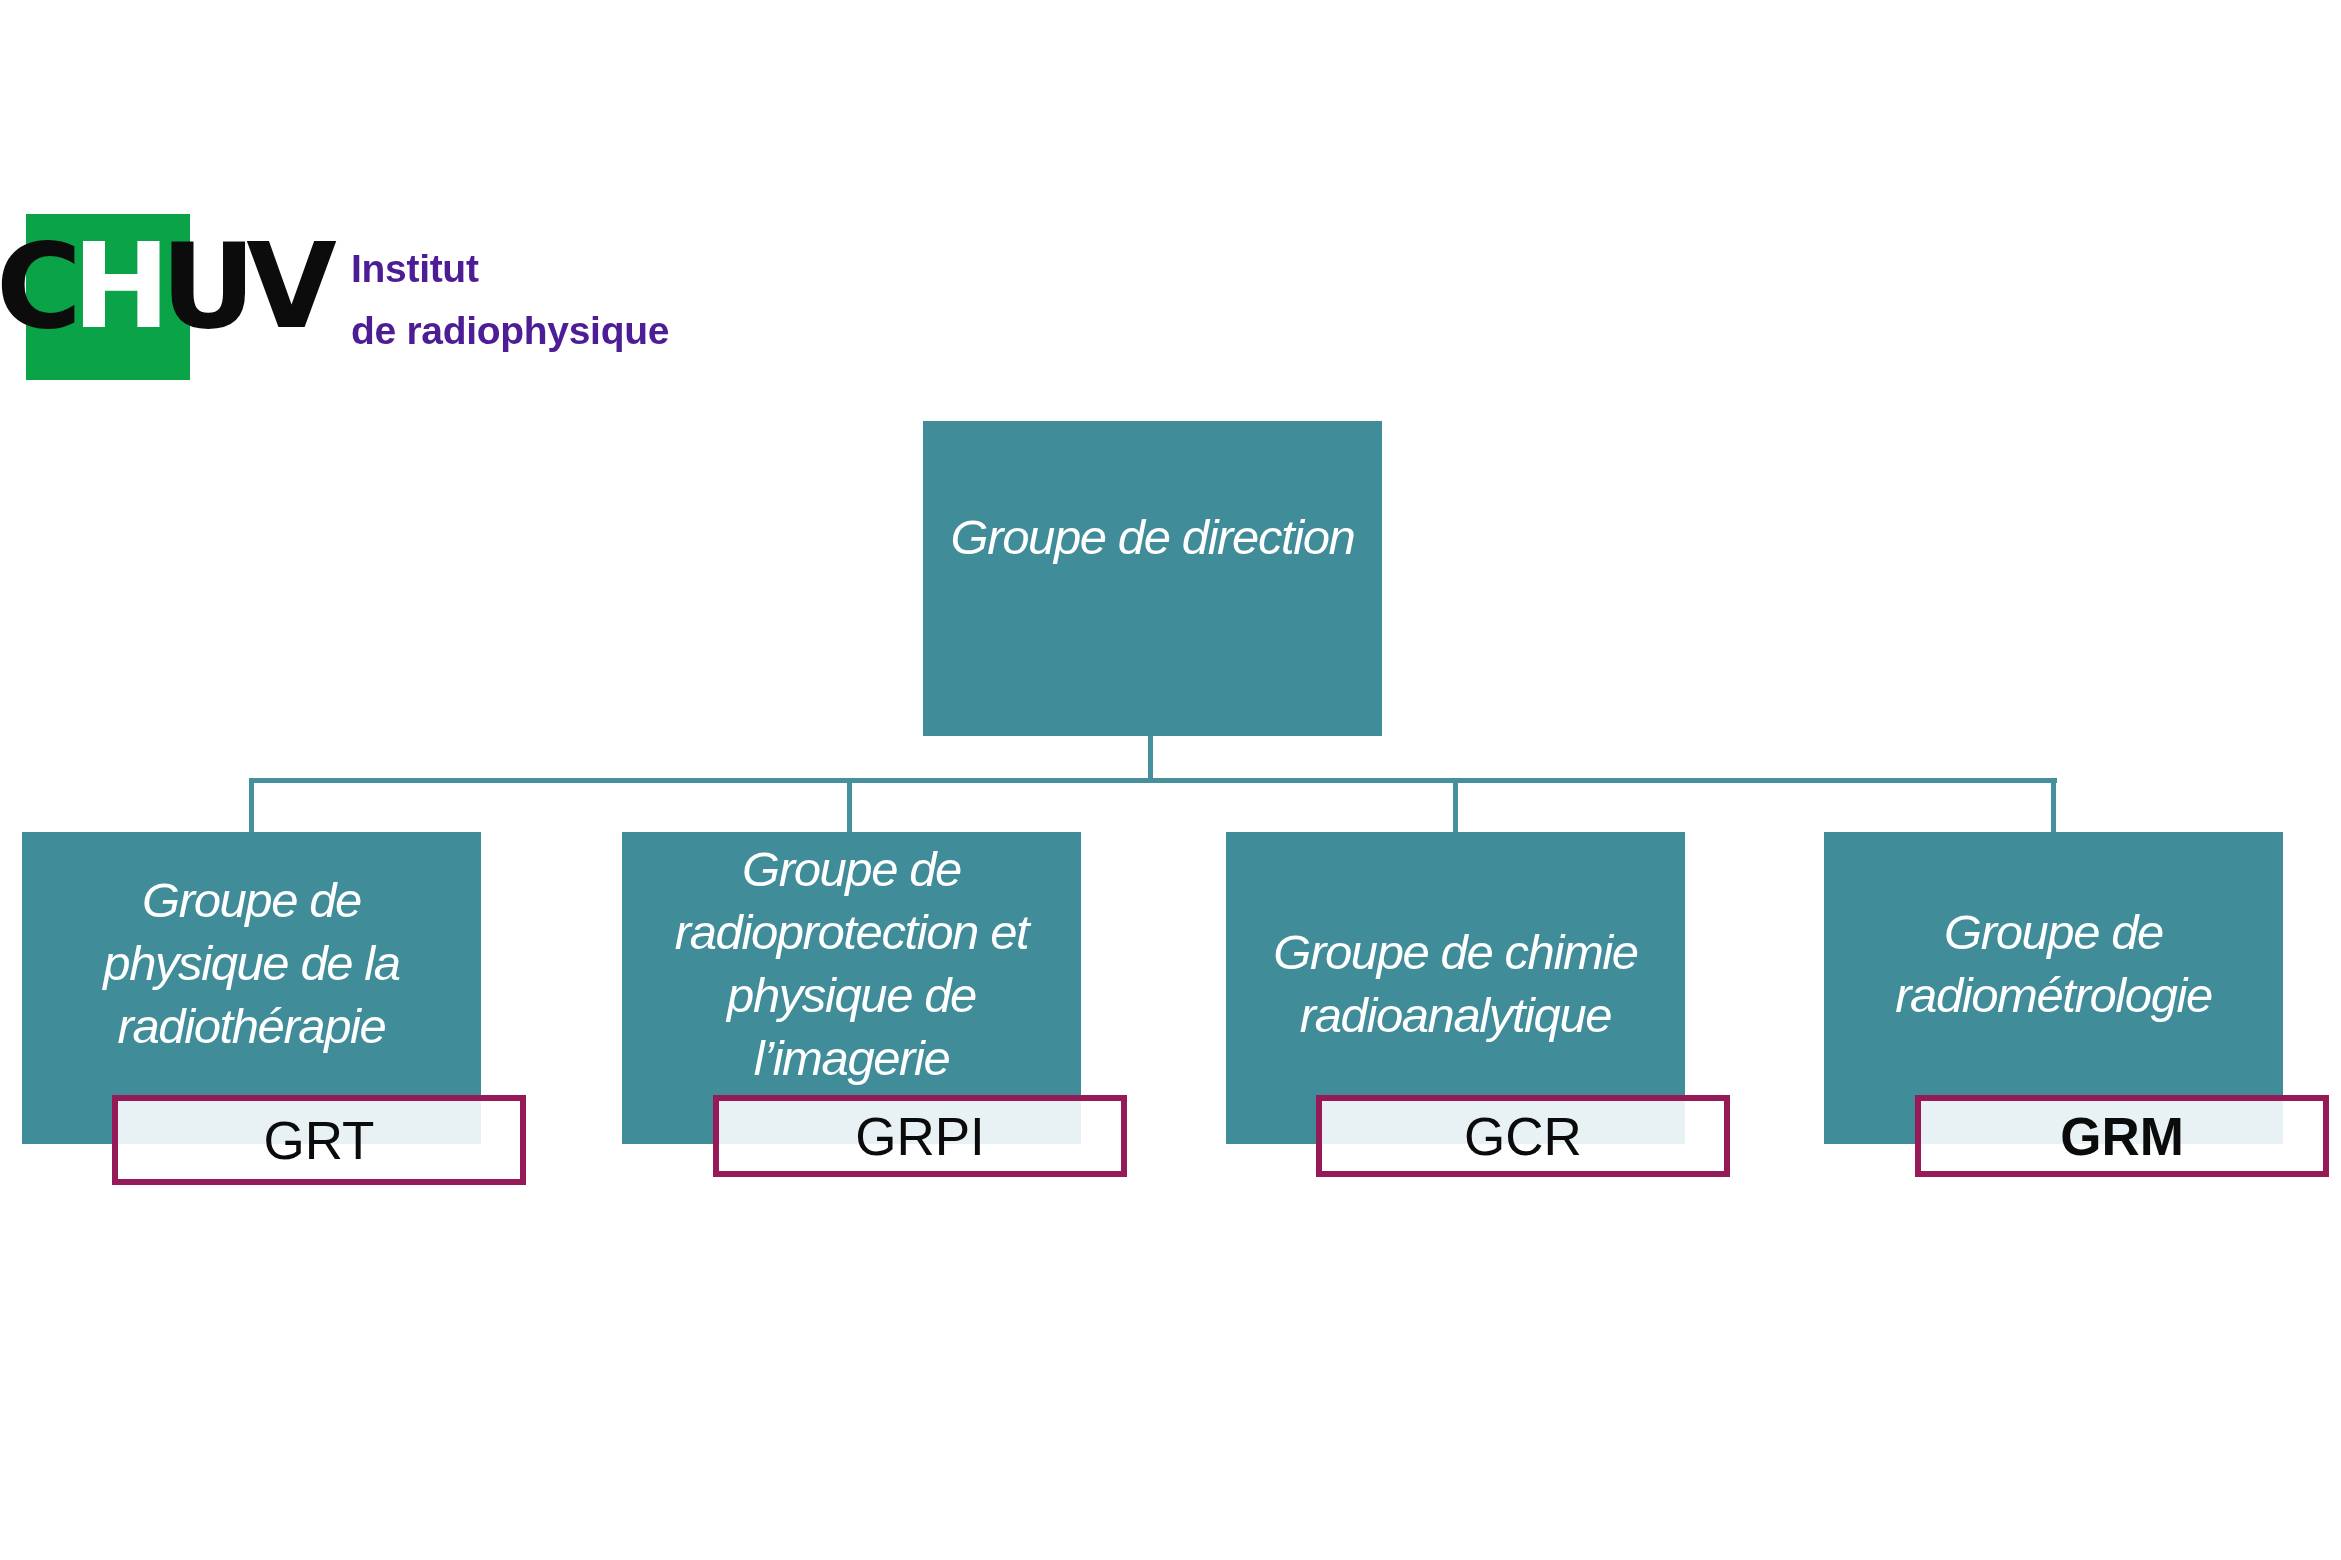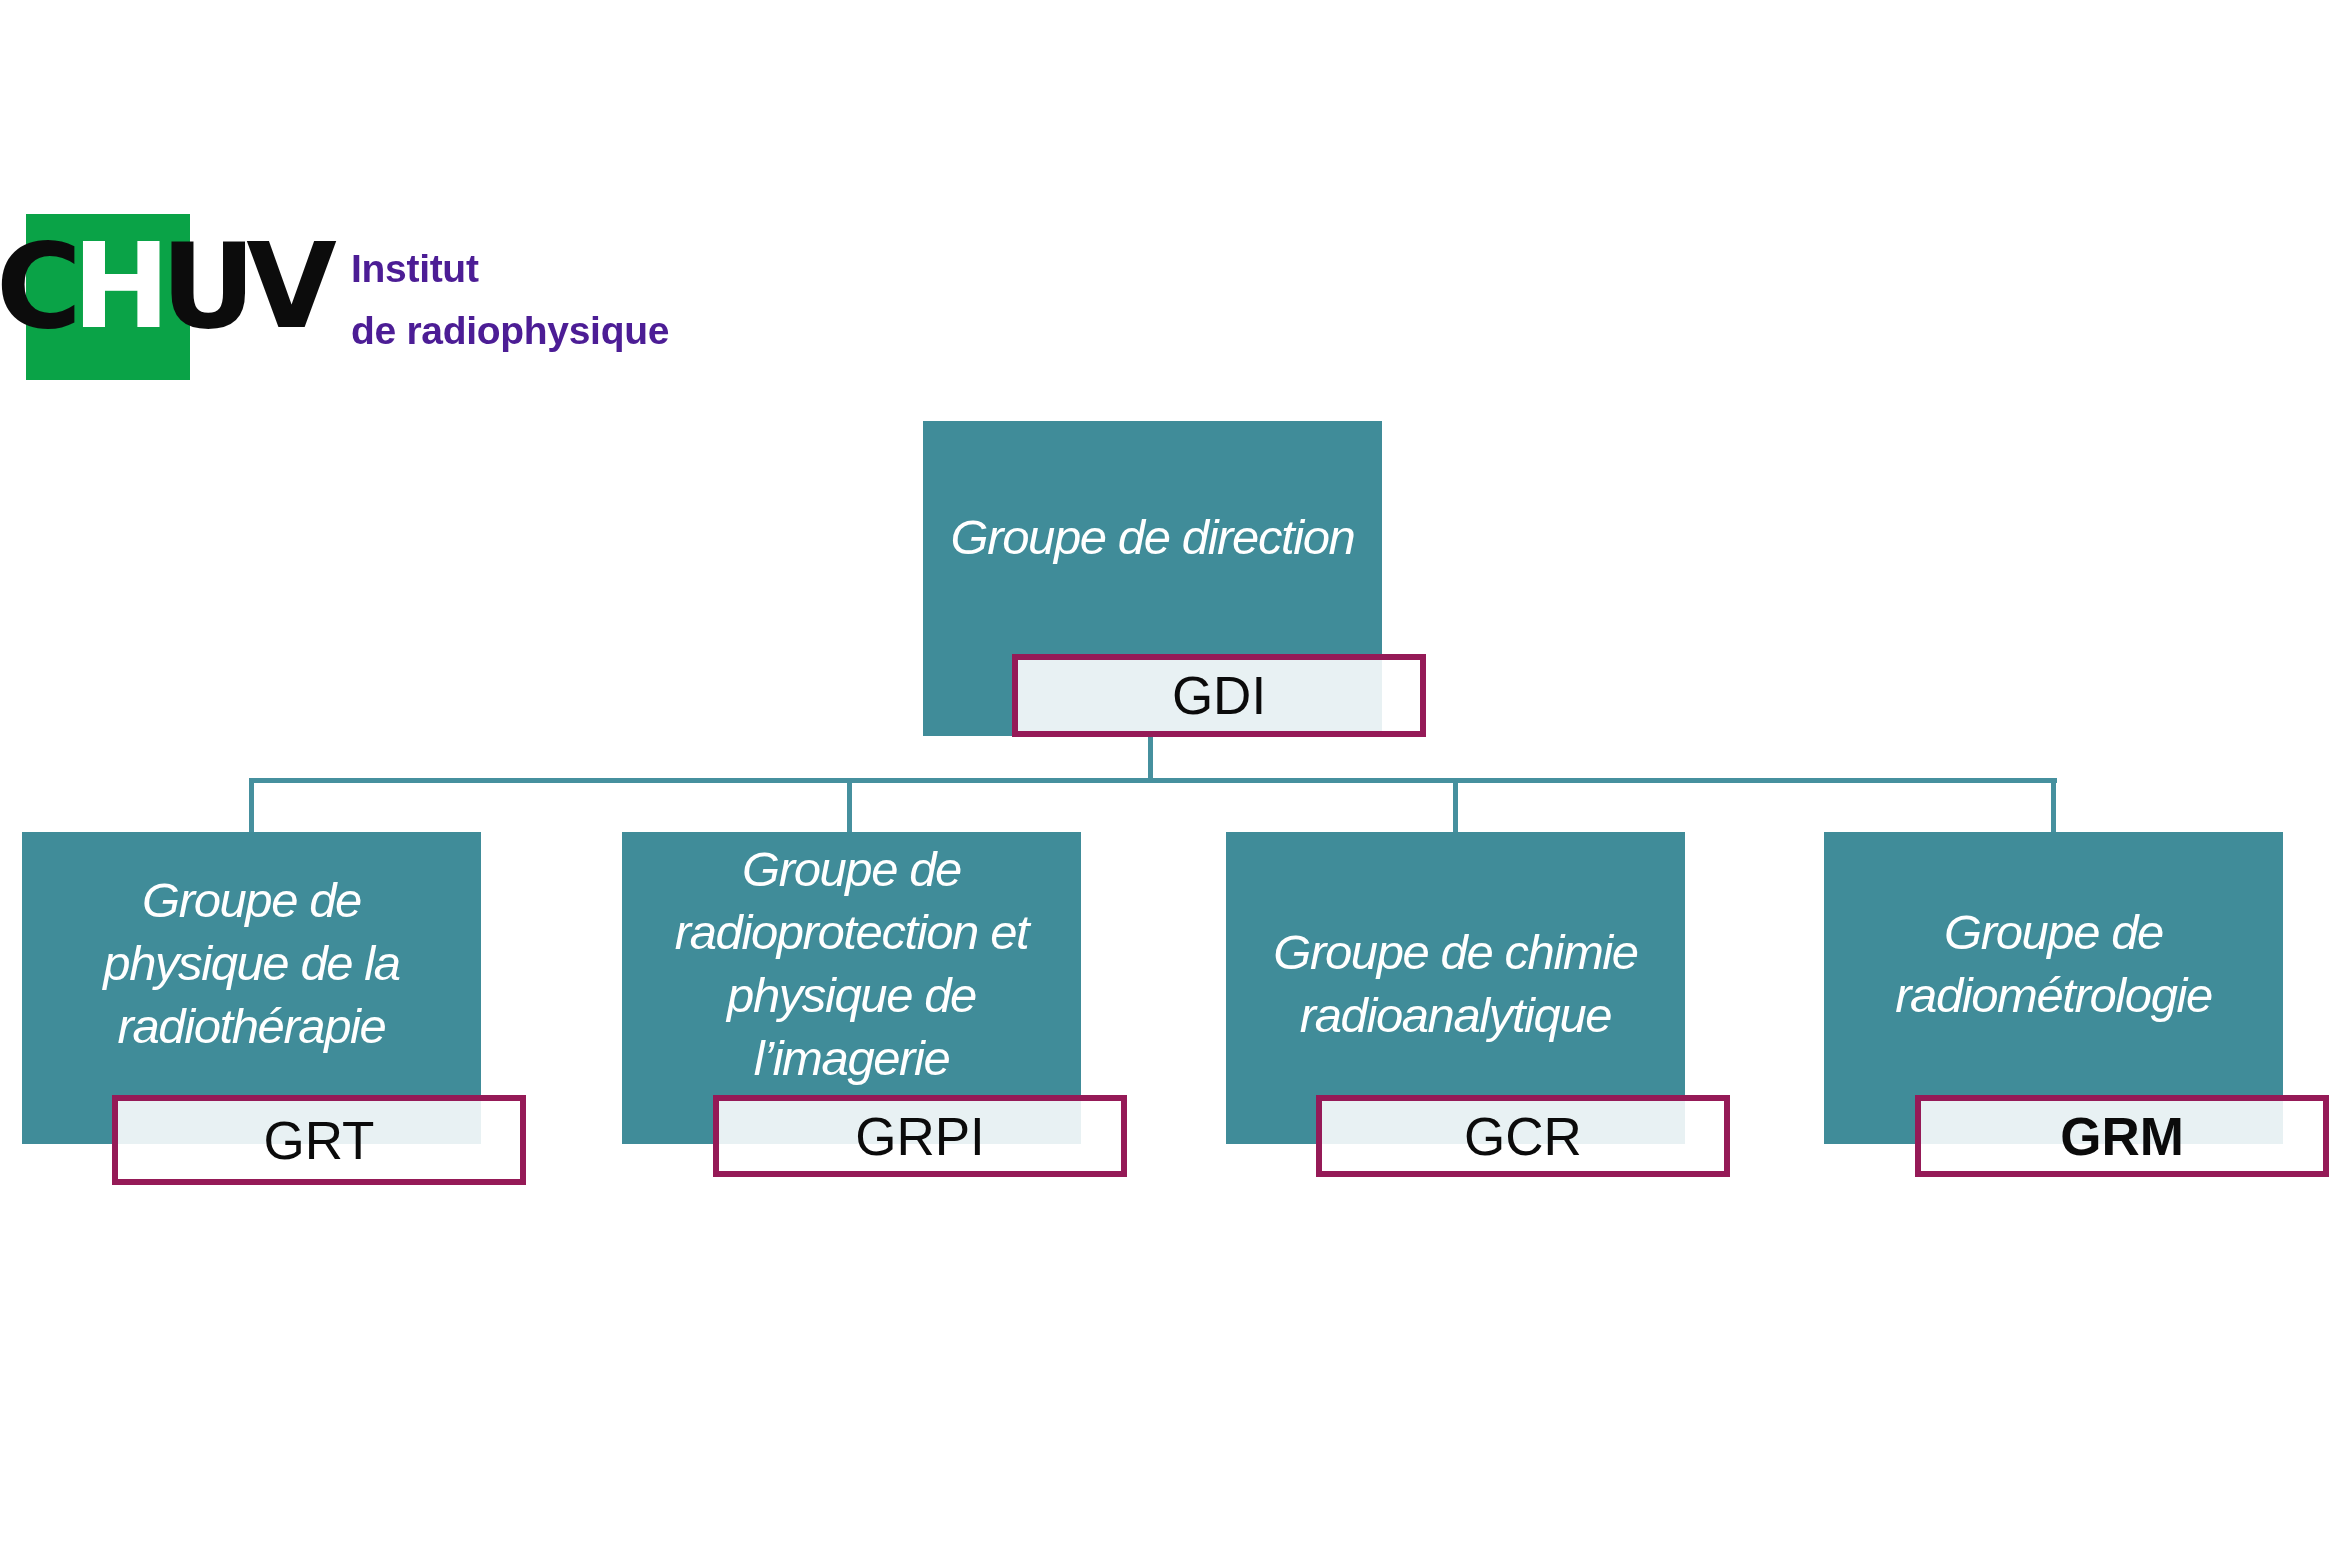--- a/index.html
+++ b/index.html
@@ -93,23 +93,20 @@
 
   <div class="conn conn-rail"></div>
   <div class="conn conn-drop drop-root"></div>
   <div class="conn conn-drop drop-c0"></div>
   <div class="conn conn-drop drop-c1"></div>
   <div class="conn conn-drop drop-c2"></div>
   <div class="conn conn-drop drop-c3"></div>
 
   <div class="obox box-root"></div>
   <div class="otitle title-root">Groupe de direction</div>
-  <div class="olabel label-root">
-    <span>GDI</span>
-  </div>
 
   <div class="obox box-c0"></div>
   <div class="otitle title-c0">Groupe de
 physique de la
 radiothérapie</div>
   <div class="olabel label-c0">
     <span>GRT</span>
   </div>
 
   <div class="obox box-c1"></div>

